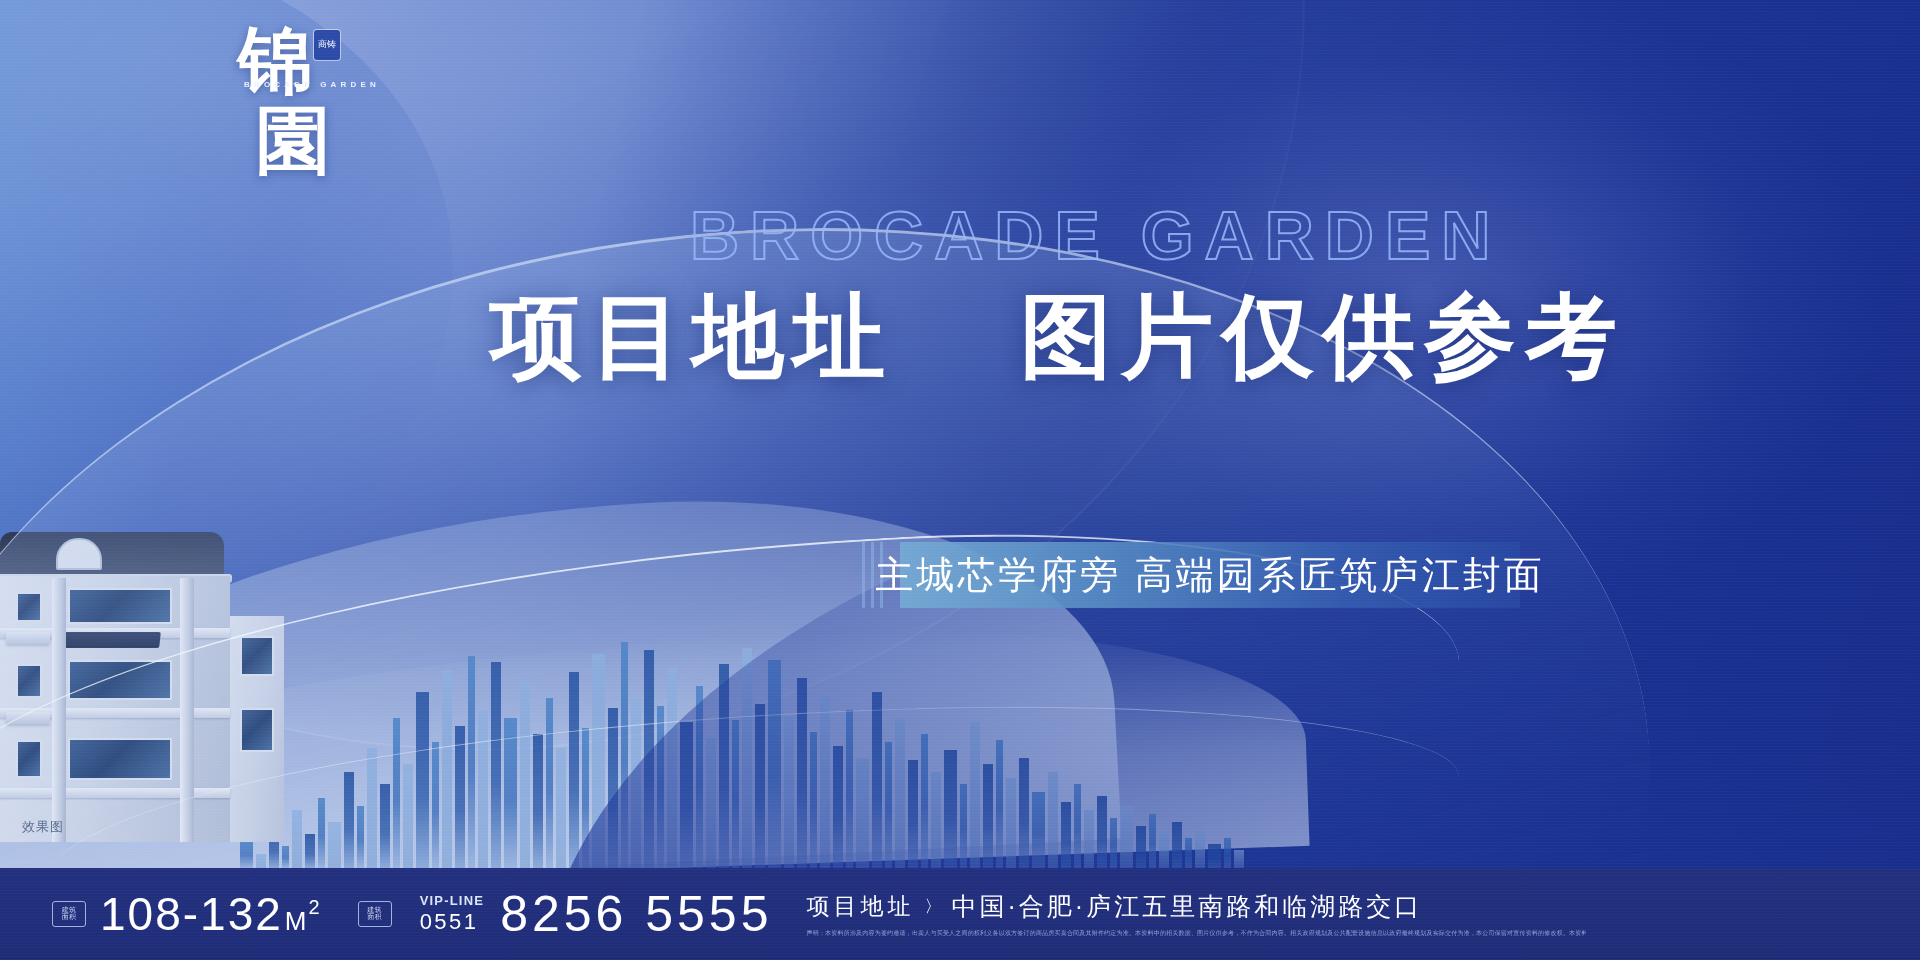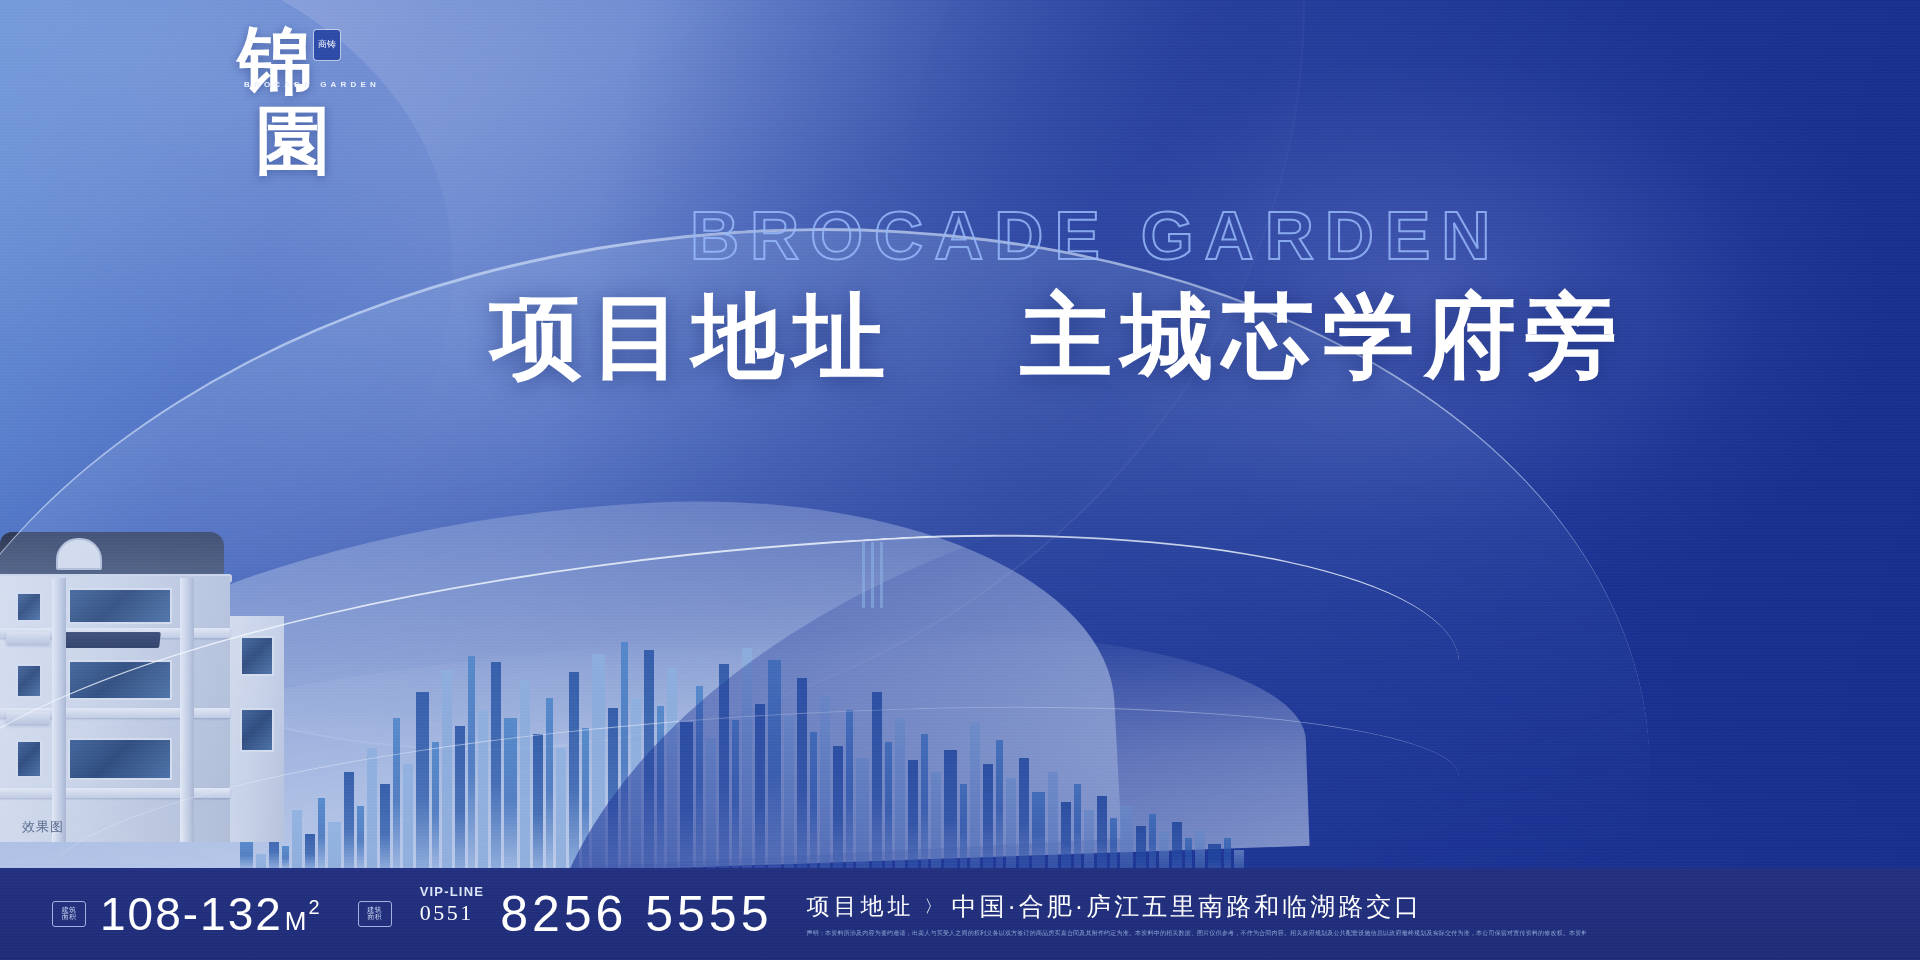--- a/index.html
+++ b/index.html
@@ -275,24 +275,24 @@
     font-family:"Liberation Sans","DejaVu Sans",sans-serif; white-space:nowrap;
   }
   .spec .area sup{ font-size:20px; }
   .spec .area .unit{ font-size:26px; margin-left:2px; }
   .spec .name{
     font-size:38px; color:#ffffff; letter-spacing:7px; margin-left:14px; white-space:nowrap;
   }
 
   .gap-md{ width:36px; flex:0 0 auto; }
 
-  .vip{ display:flex; align-items:flex-start; gap:16px; margin-left:28px; flex:0 0 auto; }
+  .vip{ display:flex; align-items:center; gap:16px; margin-left:28px; flex:0 0 auto; }
   .vip .lines{ display:flex; flex-direction:column; line-height:1.15; }
   .vip .lines .l1{ font-size:13px; color:#dbe4f8; letter-spacing:1.2px; font-weight:700; }
-  .vip .lines .l2{ font-size:22px; color:#ffffff; letter-spacing:2.5px;font-family:Liberation Serif, serif; }
+  .vip .lines .l2{ font-size:22px; color:#ffffff; letter-spacing:2.5px; }
   .vip .tel{
     font-size:50px; color:#ffffff; font-weight:300; letter-spacing:4px; white-space:nowrap;
     font-family:"Liberation Sans","DejaVu Sans",sans-serif;
   }
 
   .addr{ margin-left:34px; flex:1 1 auto; }
   .addr .row{ display:flex; align-items:center; gap:10px; white-space:nowrap; }
   .addr .lbl{ font-size:23px; color:#ffffff; letter-spacing:4px; }
   .addr .arrow{ font-size:17px; color:#ffffff; }
   .addr .val{ font-size:25px; color:#ffffff; letter-spacing:3px; }
@@ -444,27 +444,30 @@
     </div>
     <div class="en">BROCADE GARDEN</div>
     <div class="ch ch2">園</div>
   </div>
 
   <div class="outline-en">BROCADE GARDEN</div>
 
   <div class="headline">
     <span>项目地址</span>
     <span class="gap"></span>
-    <span>主城芯学府旁</span>
+    <span>图片仅供参考</span>
   </div>
 
   <div class="bar-strokes">
     <i style="left:0"></i>
     <i style="left:9px"></i>
     <i style="left:18px"></i>
+  </div>
+  <div class="subtitle-bar">
+    <span class="txt">主城芯学府旁 高端园系匠筑庐江封面</span>
   </div>
 
 
   <div class="footer">
     <div class="pad"></div>
 
     <div class="spec">
       <div class="badge">
         <i>建筑</i>
         <i>面积</i>

